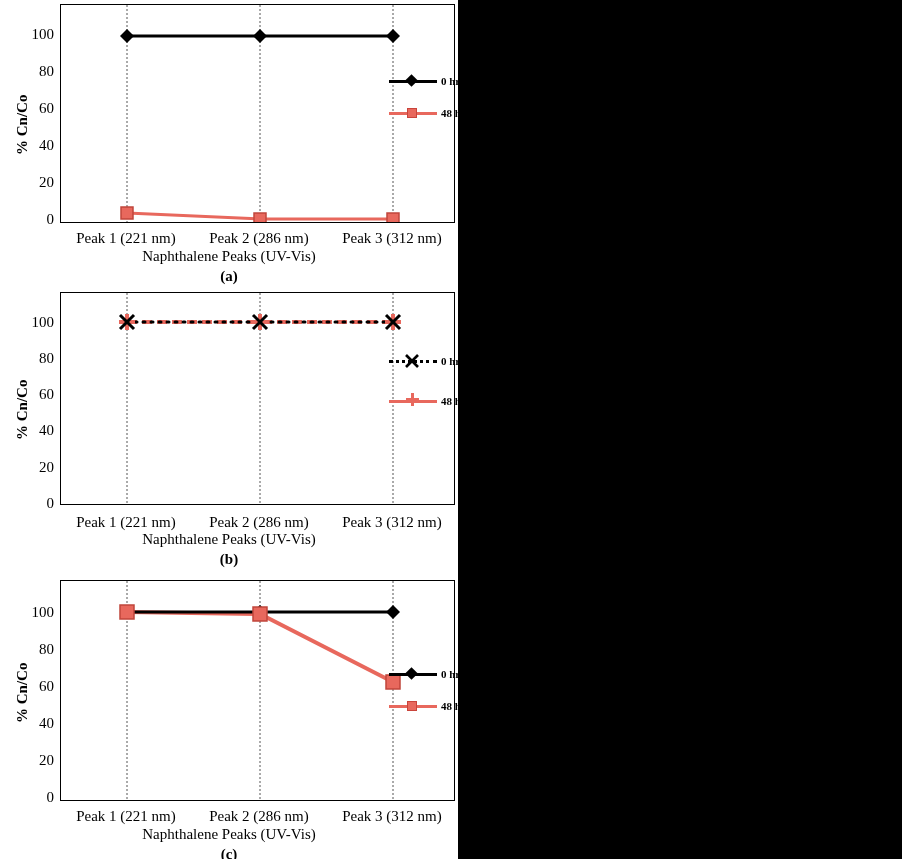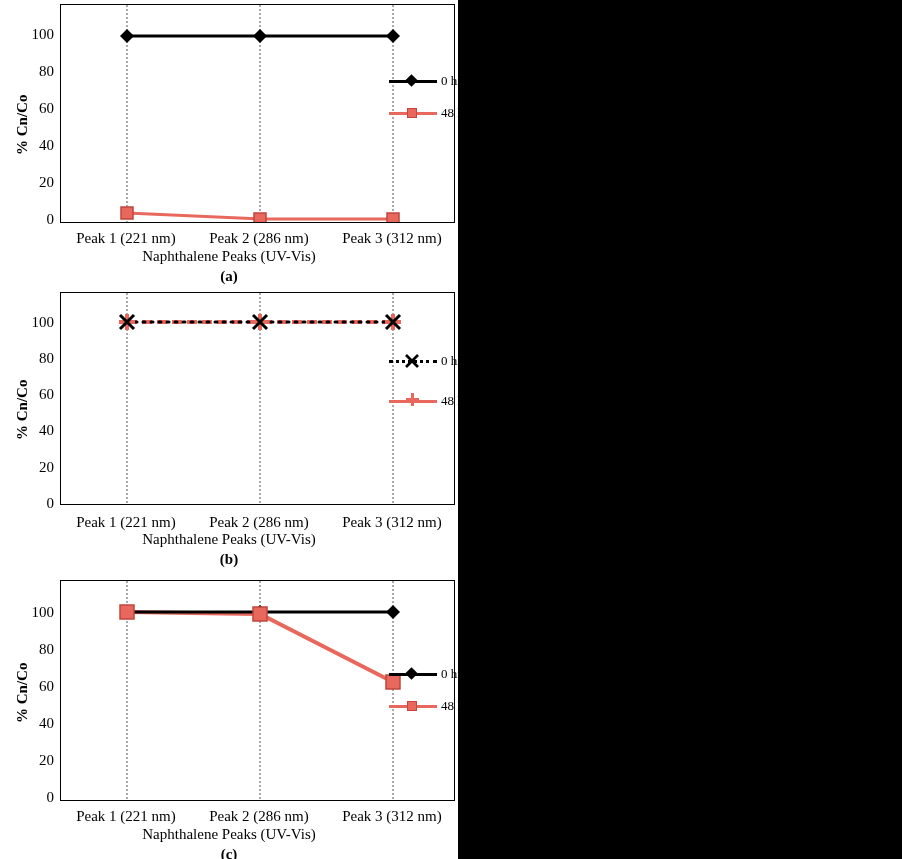--- a/index.html
+++ b/index.html
@@ -107,22 +107,23 @@
   }
   .legend-row {
     position: relative;
     height: 18px;
     white-space: nowrap;
   }
   .legend-label {
     position: absolute;
     left: 56px;
     top: 0px;
-    font-size: 13px;
+    font-size: 11px;
     line-height: 18px;
+    font-weight: bold;
   }
   .legend-line {
     position: absolute;
     left: 4px;
     top: 8px;
     width: 48px;
     height: 3px;
   }
   .legend-line.black { background: #000000; }
   .legend-line.red   { background: #e8685d; height: 3px; }

